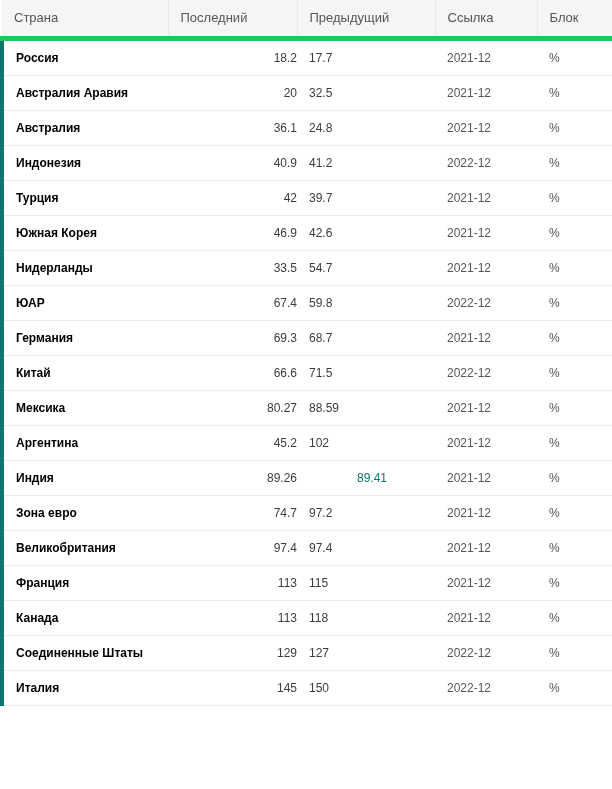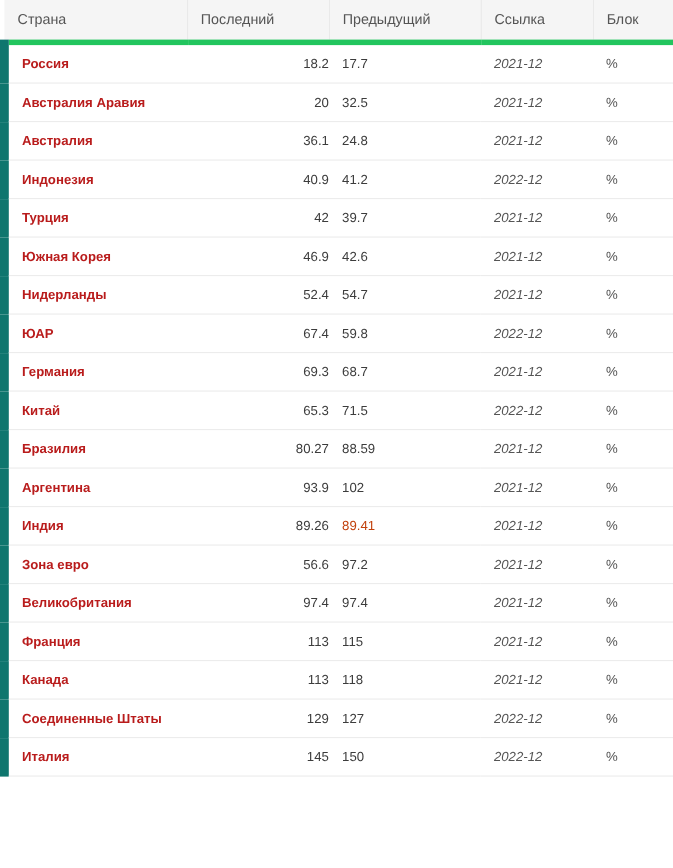--- a/index.html
+++ b/index.html
@@ -48,30 +48,30 @@
     border-bottom: 1px solid #ececec;
     vertical-align: middle;
     white-space: nowrap;
     font-size: 12px;
     color: #444444;
     background: #ffffff;
     height: 12px;
   }
   tbody tr td.country {
     font-weight: bold;
-    color: #b91c1c;
-    border-left: 8px solid #0f766e;
+    color: #000000;
+    border-left: 4px solid #0f766e;
   }
   tbody tr td.value  { color: #3c3c3c; text-align: right; }
   tbody tr td.prev   { color: #3c3c3c; }
-  tbody tr td.ref    { color: #555555; font-style: italic; }
+  tbody tr td.ref    { color: #555555; }
   tbody tr td.unit   { color: #555555; }
   tbody tr:last-child td { border-bottom: 1px solid #ececec; }
 
-  tbody td.prev.highlight { color: #c2410c; }
+  tbody td.prev.highlight { color: #0f766e; text-align: center; }
 </style>
 </head>
 <body>
 
 <div class="table-wrap">
   <table class="data-table">
     <colgroup>
       <col class="c-country">
       <col class="c-last">
       <col class="c-prev">
@@ -125,70 +125,70 @@
         </tr>
         <tr>
           <td class="country">Южная Корея</td>
           <td class="value">46.9</td>
           <td class="prev">42.6</td>
           <td class="ref">2021-12</td>
           <td class="unit">%</td>
         </tr>
         <tr>
           <td class="country">Нидерланды</td>
-          <td class="value">52.4</td>
+          <td class="value">33.5</td>
           <td class="prev">54.7</td>
           <td class="ref">2021-12</td>
           <td class="unit">%</td>
         </tr>
         <tr>
           <td class="country">ЮАР</td>
           <td class="value">67.4</td>
           <td class="prev">59.8</td>
           <td class="ref">2022-12</td>
           <td class="unit">%</td>
         </tr>
         <tr>
           <td class="country">Германия</td>
           <td class="value">69.3</td>
           <td class="prev">68.7</td>
           <td class="ref">2021-12</td>
           <td class="unit">%</td>
         </tr>
         <tr>
           <td class="country">Китай</td>
-          <td class="value">65.3</td>
+          <td class="value">66.6</td>
           <td class="prev">71.5</td>
           <td class="ref">2022-12</td>
           <td class="unit">%</td>
         </tr>
         <tr>
-          <td class="country">Бразилия</td>
+          <td class="country">Мексика</td>
           <td class="value">80.27</td>
           <td class="prev">88.59</td>
           <td class="ref">2021-12</td>
           <td class="unit">%</td>
         </tr>
         <tr>
           <td class="country">Аргентина</td>
-          <td class="value">93.9</td>
+          <td class="value">45.2</td>
           <td class="prev">102</td>
           <td class="ref">2021-12</td>
           <td class="unit">%</td>
         </tr>
         <tr>
           <td class="country">Индия</td>
           <td class="value">89.26</td>
           <td class="prev highlight">89.41</td>
           <td class="ref">2021-12</td>
           <td class="unit">%</td>
         </tr>
         <tr>
           <td class="country">Зона евро</td>
-          <td class="value">56.6</td>
+          <td class="value">74.7</td>
           <td class="prev">97.2</td>
           <td class="ref">2021-12</td>
           <td class="unit">%</td>
         </tr>
         <tr>
           <td class="country">Великобритания</td>
           <td class="value">97.4</td>
           <td class="prev">97.4</td>
           <td class="ref">2021-12</td>
           <td class="unit">%</td>

